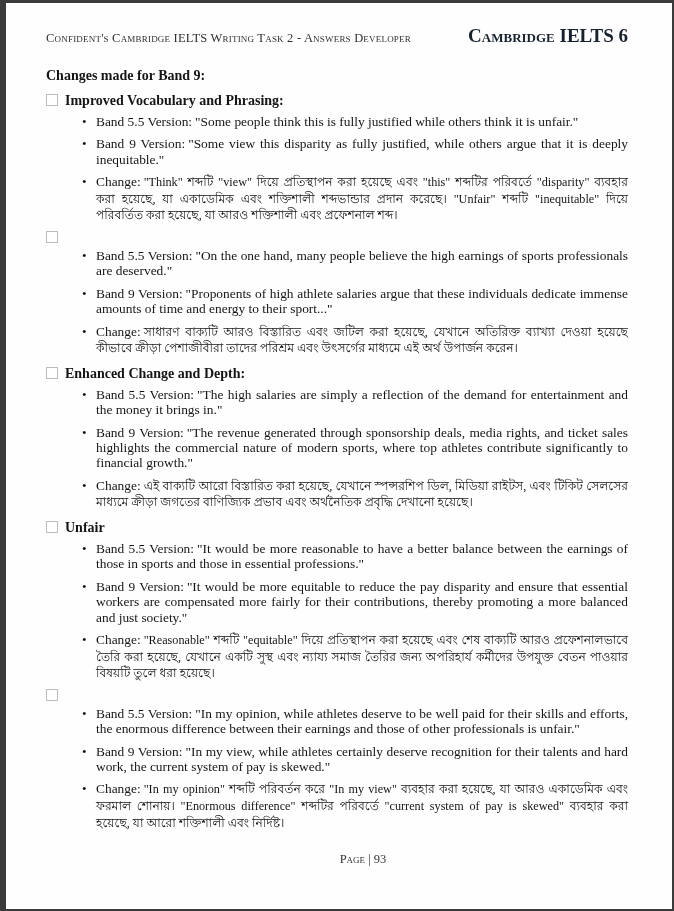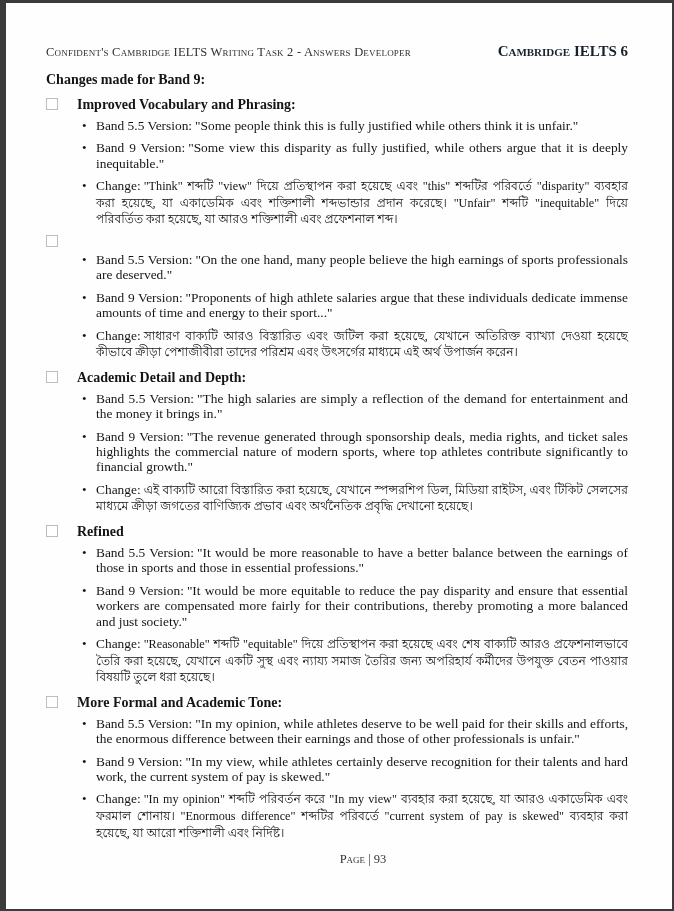--- a/index.html
+++ b/index.html
@@ -3,32 +3,32 @@
 <meta charset="utf-8">
 <style>
   html,body{margin:0;padding:0;background:#ffffff;}
   .page{
     box-sizing:border-box;
     width:674px;height:911px;
     background:#fefefe;
     border:2px solid #3b3b3b;
     border-left-width:6px;
     border-top-width:3px;
-    padding:40px 44px 0 40px;
+    padding:22px 44px 0 40px;
     position:relative;
     font-family:"Liberation Serif","DejaVu Serif",serif;
     color:#151515;
     overflow:hidden;
   }
   .header{display:flex;justify-content:space-between;align-items:baseline;}
   .header-left{font-variant:small-caps;font-size:12.5px;color:#303030;letter-spacing:.2px;white-space:nowrap;}
-  .header-right{font-variant:small-caps;font-size:15px;font-weight:600;color:#18222e;white-space:nowrap;}
-  .doc-title{font-weight:bold;font-size:14px;margin-top:12px;}
+  .header-right{font-variant:small-caps;font-size:19px;font-weight:600;color:#18222e;white-space:nowrap;}
+  .doc-title{font-weight:bold;font-size:14px;margin-top:21px;}
   .sec{margin-top:9px;}
-  .sec-head{font-weight:bold;font-size:14px;display:flex;align-items:center;gap:19px;}
+  .sec-head{font-weight:bold;font-size:14px;display:flex;align-items:center;gap:7px;}
   .checkbox{width:10px;height:10px;border:1px solid #bdbdbd;background:#fff;display:inline-block;flex:none;margin-top:-2px;}
   .bullet{position:relative;margin:5px 0 7px 36px;padding-left:14px;}
   .dot{position:absolute;left:0;top:0;font-size:13px;color:#111;}
   .btext{margin:0;font-size:13.4px;line-height:15.4px;text-align:justify;}
   .blabel{font-weight:normal;}
   .bval{margin-left:3px;}
   .bn .bval{font-size:12.2px;line-height:15.6px;}
   .footer{position:absolute;bottom:42px;left:0;right:0;text-align:center;font-variant:small-caps;font-size:12.5px;color:#333;margin-left:48px;}
 </style>
 </head>
@@ -76,59 +76,58 @@
     </div>
     <div class="bullet">
       <span class="dot">•</span>
       <p class="btext bn"><b class="blabel">Change:</b><span class="bval">সাধারণ বাক্যটি আরও বিস্তারিত এবং জটিল করা হয়েছে, যেখানে অতিরিক্ত ব্যাখ্যা দেওয়া হয়েছে কীভাবে ক্রীড়া পেশাজীবীরা তাদের পরিশ্রম এবং উৎসর্গের মাধ্যমে এই অর্থ উপার্জন করেন।</span></p>
     </div>
   </div>
 
   <div class="sec">
     <div class="sec-head">
       <span class="checkbox"></span>
-      <span>Academic Detail and Depth:</span>
+      <span>Enhanced Change and Depth:</span>
     </div>
     <div class="bullet">
       <span class="dot">•</span>
       <p class="btext"><b class="blabel">Band 5.5 Version:</b><span class="bval">"The high salaries are simply a reflection of the demand for entertainment and the money it brings in."</span></p>
     </div>
     <div class="bullet">
       <span class="dot">•</span>
       <p class="btext"><b class="blabel">Band 9 Version:</b><span class="bval">"The revenue generated through sponsorship deals, media rights, and ticket sales highlights the commercial nature of modern sports, where top athletes contribute significantly to financial growth."</span></p>
     </div>
     <div class="bullet">
       <span class="dot">•</span>
       <p class="btext bn"><b class="blabel">Change:</b><span class="bval">এই বাক্যটি আরো বিস্তারিত করা হয়েছে, যেখানে স্পন্সরশিপ ডিল, মিডিয়া রাইটস, এবং টিকিট সেলসের মাধ্যমে ক্রীড়া জগতের বাণিজ্যিক প্রভাব এবং অর্থনৈতিক প্রবৃদ্ধি দেখানো হয়েছে।</span></p>
     </div>
   </div>
 
   <div class="sec">
     <div class="sec-head">
       <span class="checkbox"></span>
-      <span>Refined</span>
+      <span>Unfair</span>
     </div>
     <div class="bullet">
       <span class="dot">•</span>
       <p class="btext"><b class="blabel">Band 5.5 Version:</b><span class="bval">"It would be more reasonable to have a better balance between the earnings of those in sports and those in essential professions."</span></p>
     </div>
     <div class="bullet">
       <span class="dot">•</span>
       <p class="btext"><b class="blabel">Band 9 Version:</b><span class="bval">"It would be more equitable to reduce the pay disparity and ensure that essential workers are compensated more fairly for their contributions, thereby promoting a more balanced and just society."</span></p>
     </div>
     <div class="bullet">
       <span class="dot">•</span>
       <p class="btext bn"><b class="blabel">Change:</b><span class="bval">"Reasonable" শব্দটি "equitable" দিয়ে প্রতিস্থাপন করা হয়েছে এবং শেষ বাক্যটি আরও প্রফেশনালভাবে তৈরি করা হয়েছে, যেখানে একটি সুস্থ এবং ন্যায্য সমাজ তৈরির জন্য অপরিহার্য কর্মীদের উপযুক্ত বেতন পাওয়ার বিষয়টি তুলে ধরা হয়েছে।</span></p>
     </div>
   </div>
 
   <div class="sec">
     <div class="sec-head">
       <span class="checkbox"></span>
-      <span>More Formal and Academic Tone:</span>
     </div>
     <div class="bullet">
       <span class="dot">•</span>
       <p class="btext"><b class="blabel">Band 5.5 Version:</b><span class="bval">"In my opinion, while athletes deserve to be well paid for their skills and efforts, the enormous difference between their earnings and those of other professionals is unfair."</span></p>
     </div>
     <div class="bullet">
       <span class="dot">•</span>
       <p class="btext"><b class="blabel">Band 9 Version:</b><span class="bval">"In my view, while athletes certainly deserve recognition for their talents and hard work, the current system of pay is skewed."</span></p>
     </div>
     <div class="bullet">

